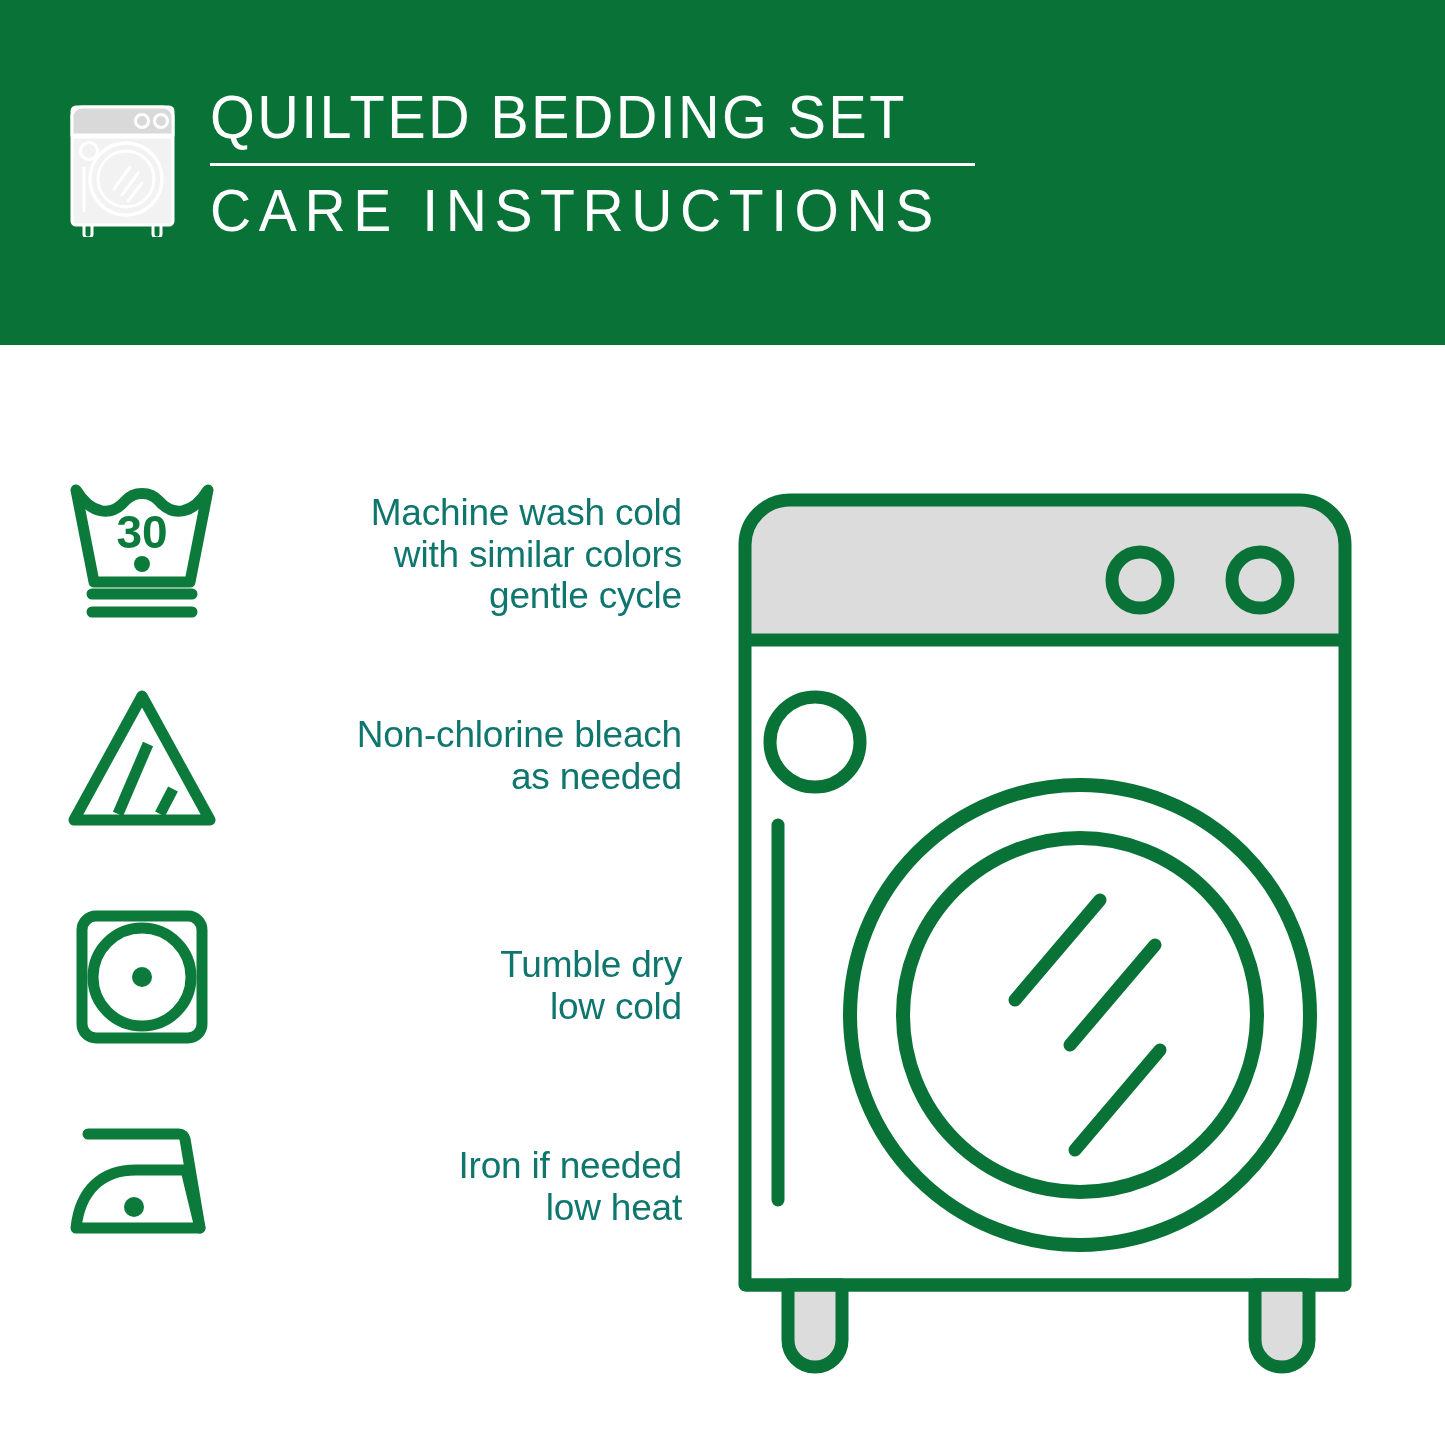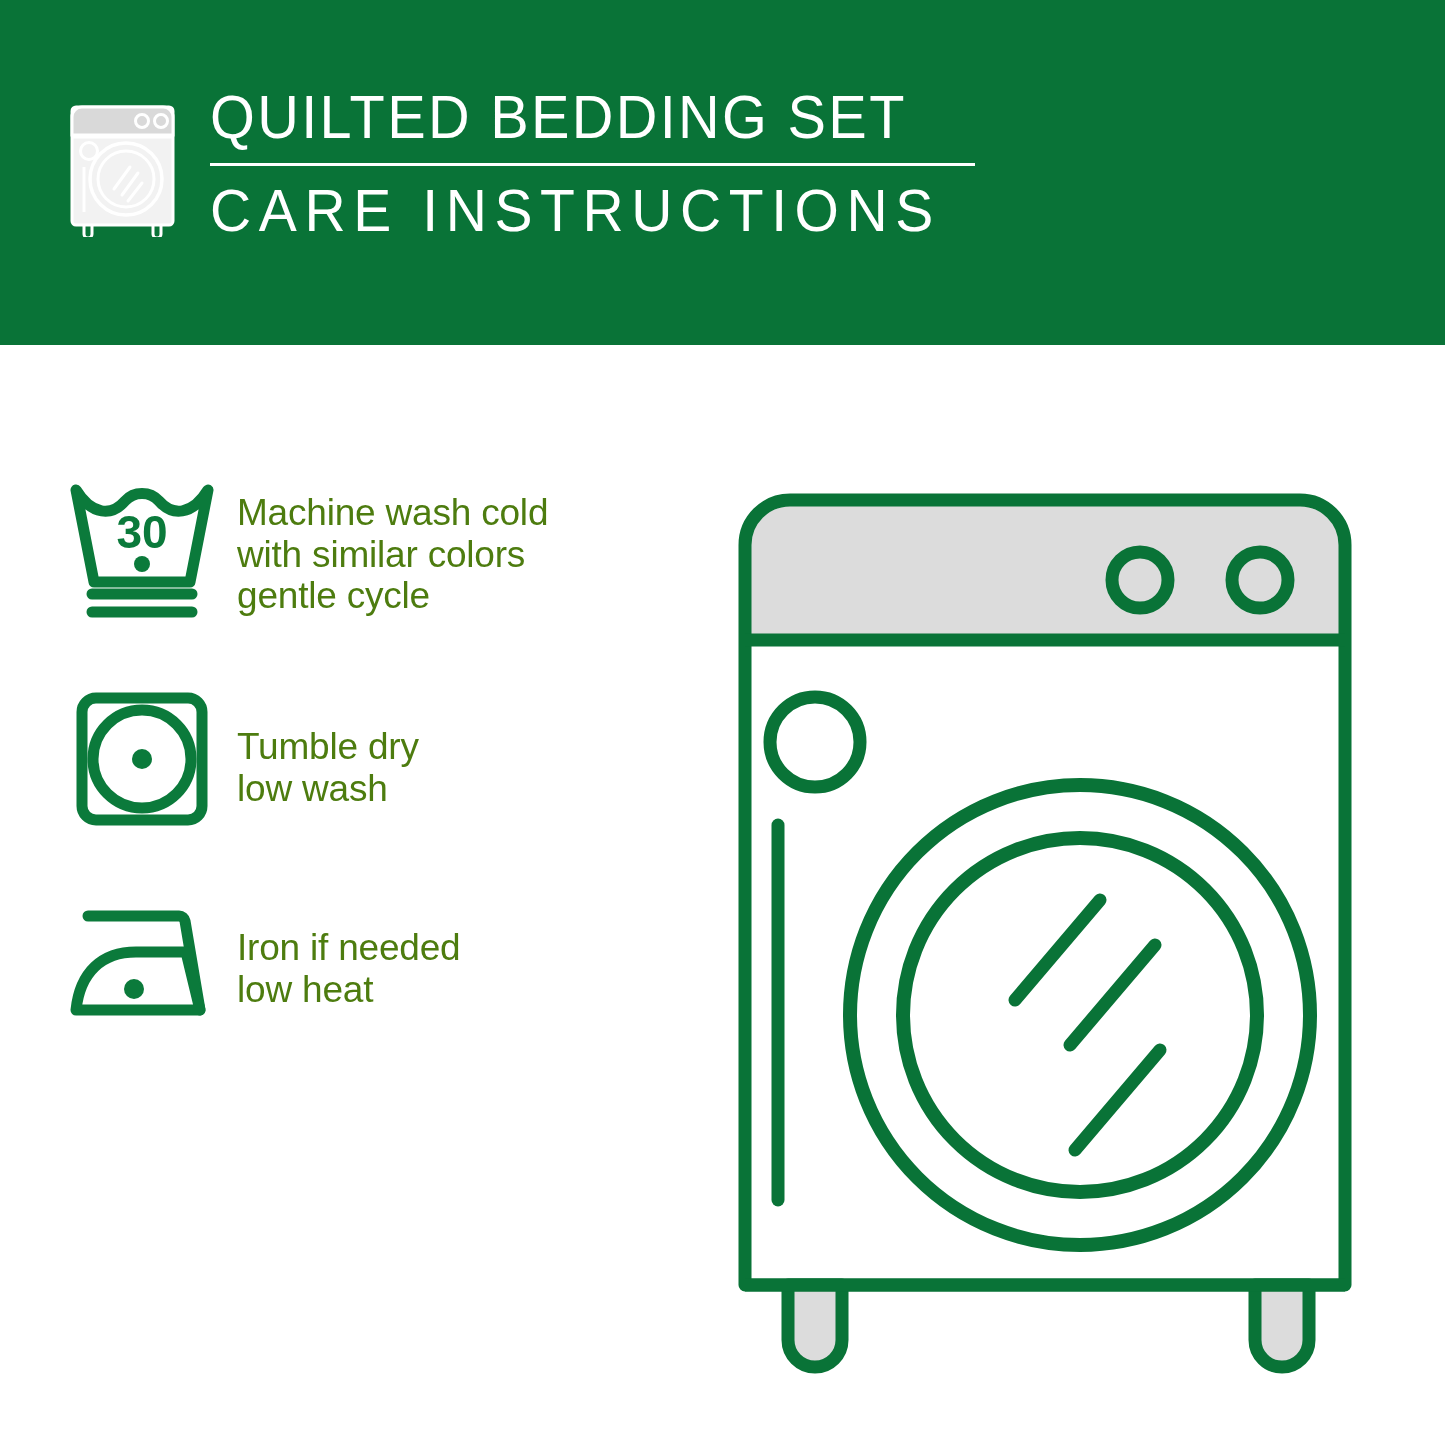--- a/index.html
+++ b/index.html
@@ -91,26 +91,27 @@
   }
   .care-row .symbol {
     width: 175px;
     flex: 0 0 175px;
     display: flex;
     align-items: center;
     justify-content: flex-start;
   }
   .care-row .caption {
     flex: 1 1 auto;
-    color: #4d7c0f;
+    color: #0f766e;
     font-size: 37px;
     line-height: 41.5px;
     letter-spacing: -0.2px;
     white-space: pre-line;
     padding-top: 20px;
+    text-align: right;
   }
   #row-wash   { height: 214px; }
   #row-bleach { height: 218px; }
   #row-dry    { height: 208px; }
   #row-iron   { height: 180px; }
 
   #row-wash .caption   { padding-top: 22px; }
   #row-bleach .caption { padding-top: 30px; }
   #row-dry .caption    { padding-top: 42px; }
   #row-iron .caption   { padding-top: 35px; }
@@ -181,31 +182,43 @@
 
           <line x1="30" y1="124" x2="130" y2="124" stroke="#0B7A3B" stroke-width="11" stroke-linecap="round"></line>
           <line x1="30" y1="142" x2="130" y2="142" stroke="#0B7A3B" stroke-width="11" stroke-linecap="round"></line>
         </svg>
       </div>
       <div class="caption">Machine wash cold
 with similar colors
 gentle cycle</div>
     </div>
 
+    <div class="care-row" id="row-bleach">
+      <div class="symbol">
+        <svg viewBox="0 0 160 150" width="160" height="150" aria-hidden="true">
+          <path d="M80 12 L 148 136 L 12 136 Z" fill="none" stroke="#0B7A3B" stroke-width="11" stroke-linejoin="round"></path>
+
+          <line x1="86" y1="60" x2="56" y2="130" stroke="#0B7A3B" stroke-width="11" stroke-linecap="butt"></line>
+          <line x1="111" y1="105" x2="98" y2="130" stroke="#0B7A3B" stroke-width="11" stroke-linecap="butt"></line>
+        </svg>
+      </div>
+      <div class="caption">Non-chlorine bleach
+as needed</div>
+    </div>
 
     <div class="care-row" id="row-dry">
       <div class="symbol">
         <svg viewBox="0 0 160 150" width="160" height="150" aria-hidden="true">
           <rect x="20" y="14" width="120" height="122" rx="14" ry="14" fill="none" stroke="#0B7A3B" stroke-width="11"></rect>
           <circle cx="80" cy="75" r="49" fill="none" stroke="#0B7A3B" stroke-width="11"></circle>
           <circle cx="80" cy="75" r="10" fill="#0B7A3B"></circle>
         </svg>
       </div>
       <div class="caption">Tumble dry
-low wash</div>
+low cold</div>
     </div>
 
     <div class="care-row" id="row-iron">
       <div class="symbol">
         <svg viewBox="0 0 160 150" width="160" height="150" aria-hidden="true">
 
           <path d="M26 24 H 117 a6 6 0 0 1 6 5 L 138 118" fill="none" stroke="#0B7A3B" stroke-width="11" stroke-linecap="round" stroke-linejoin="round"></path>
 
           <path d="M14 118 C 18 80, 40 60, 74 60 H 124 L 138 118 Z" fill="none" stroke="#0B7A3B" stroke-width="11" stroke-linejoin="round" stroke-linecap="round"></path>
           <circle cx="72" cy="97" r="10" fill="#0B7A3B"></circle>

